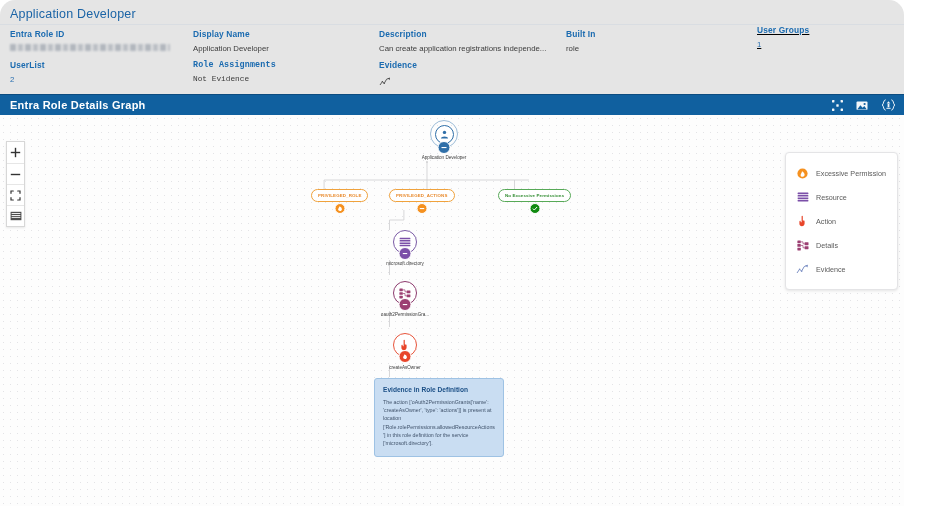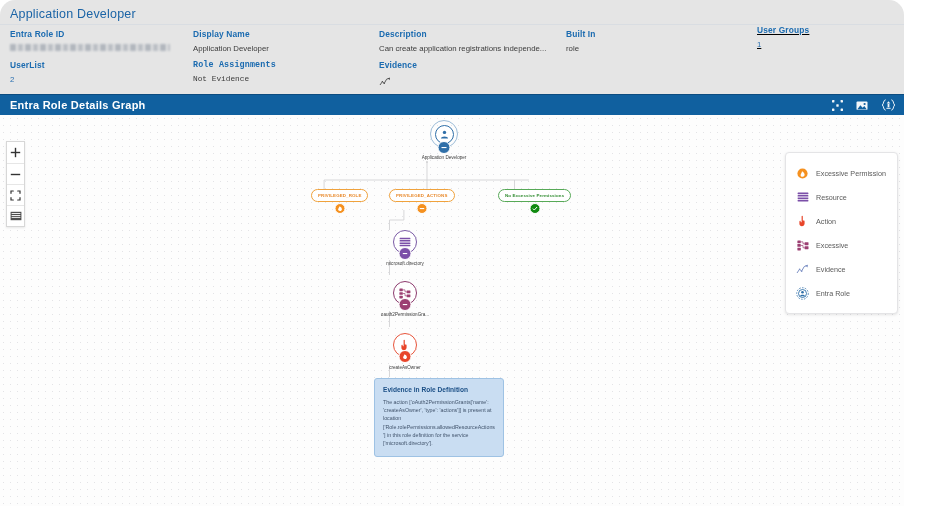--- a/index.html
+++ b/index.html
@@ -518,42 +518,31 @@
               <rect x="0.4" y="7.7" width="3.4" height="2.7" rx=".4"></rect>
               <rect x="7.6" y="2.3" width="3.9" height="2.9" rx=".4"></rect>
               <rect x="7.6" y="6.3" width="3.9" height="2.9" rx=".4"></rect>
             </g>
             <g stroke="#9c3f72" stroke-width="0.7" fill="none">
               <path d="M3.8 1.85 L6.0 1.85 L6.0 3.75 L7.6 3.75"></path>
               <path d="M3.8 5.45 L6.0 5.45 L6.0 7.75 L7.6 7.75"></path>
             </g>
           </svg>
         </span>
-        <span class="ltxt">Excessive</span>
+        <span class="ltxt">Details</span>
       </div>
 
       <div class="lrow">
         <span class="lic">
           <svg width="13" height="11" viewBox="0 0 13 11">
             <path d="M1 9 L3.6 5.2 L5.6 7.2 L8.2 2.6 L11.6 1.2" stroke="#7b8fc4" stroke-width="1" fill="none"></path>
             <path d="M9.2 1.4 L11.9 1.0 L11.5 3.6 Z" fill="#7b8fc4"></path>
             <circle cx="3.6" cy="5.2" r="0.8" fill="#7b8fc4"></circle>
             <circle cx="5.6" cy="7.2" r="0.8" fill="#7b8fc4"></circle>
           </svg>
         </span>
         <span class="ltxt">Evidence</span>
       </div>
 
-      <div class="lrow">
-        <span class="lic">
-          <svg width="13" height="13" viewBox="0 0 13 13">
-            <circle cx="6.5" cy="6.5" r="5.8" fill="none" stroke="#2f6fa8" stroke-width="0.8" stroke-dasharray="1.6 1.3"></circle>
-            <circle cx="6.5" cy="6.5" r="4.0" fill="none" stroke="#2f6fa8" stroke-width="0.9"></circle>
-            <circle cx="6.5" cy="5.2" r="1.3" fill="#2f6fa8"></circle>
-            <path d="M4.0 9.3 C4.0 7.3 9.0 7.3 9.0 9.3 Z" fill="#2f6fa8"></path>
-          </svg>
-        </span>
-        <span class="ltxt">Entra Role</span>
-      </div>
     </div>
 
   </div>
 </div>
 
 </body></html>

